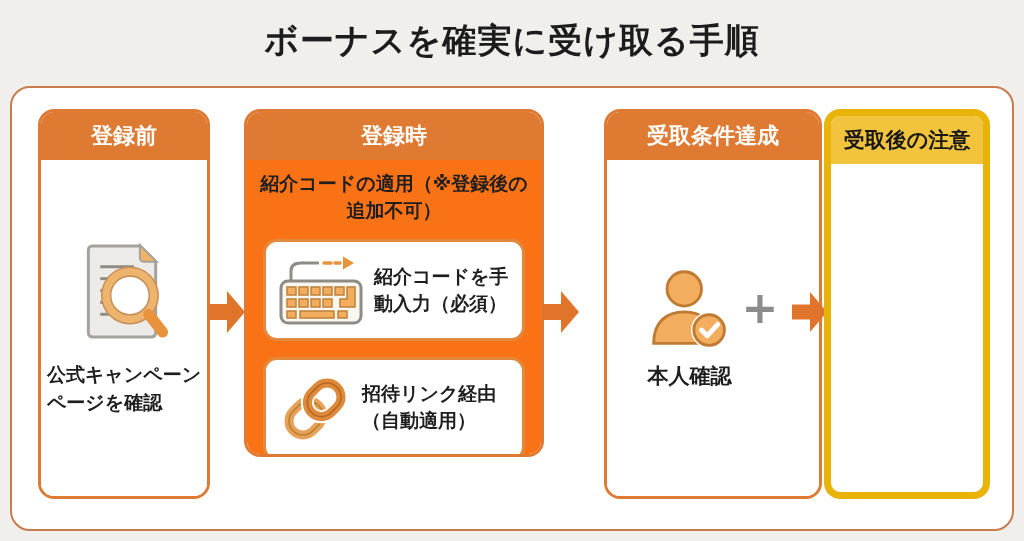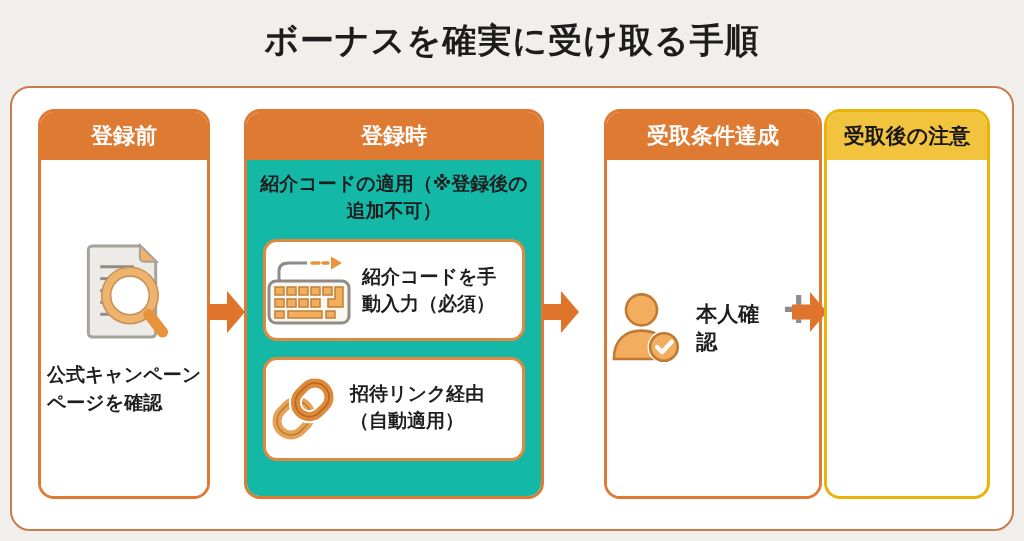--- a/index.html
+++ b/index.html
@@ -15,49 +15,49 @@
   }
   .outer{
     position:absolute;left:10px;top:86px;width:1000px;height:441px;
     background:#FFFFFF;border:2px solid #C97B4B;border-radius:20px;
   }
   .col{
     position:absolute;top:21px;border-radius:16px;overflow:hidden;
     display:flex;flex-direction:column;box-sizing:border-box;
   }
   .col-orange{border:3px solid #DF7A33;}
-  .col-yellow{border:3px solid #eab308;}
+  .col-yellow{border:7px solid #eab308;}
   .col-head{
     height:48px;flex:0 0 48px;display:flex;align-items:center;justify-content:center;
     font-size:22px;font-weight:700;color:#FFFFFF;background:#DF7A33;
   }
   .col-head.yellow{background:#F2C33D;color:#171717;font-size:21px;}
   .col-body{
     flex:1;background:#FFFFFF;display:flex;flex-direction:column;
     align-items:center;justify-content:center;
   }
-  .col-body.peach{background:#14b8a6;justify-content:flex-start;}
+  .col-body.peach{background:#f97316;justify-content:flex-start;}
   .caption{
     font-size:19px;font-weight:700;text-align:left;line-height:1.5;
     white-space:pre-line;margin-top:16px;
   }
   .note{
     font-size:19px;font-weight:700;text-align:center;line-height:1.4;
     white-space:pre-line;margin:10px 4px 4px 4px;
   }
   .subbox{
     background:#FFFFFF;border:3px solid #E18A3E;border-radius:14px;
     width:262px;box-sizing:border-box;display:flex;align-items:center;
-    padding:12px 0;margin-top:12px;gap:10px;
+    padding:12px 12px;margin-top:12px;gap:10px;
   }
   .subbox .lbl{
     font-size:19px;font-weight:700;line-height:1.45;white-space:pre-line;text-align:left;
   }
   .duo{display:flex;align-items:center;gap:6px;}
-  .duo-item{display:flex;align-items:center;gap:10px;}
+  .duo-item{display:flex;flex-direction:column;align-items:center;gap:10px;}
   .duo-label{font-size:21px;font-weight:700;}
   .plus{font-size:44px;font-weight:700;color:#8C8C8C;line-height:1;margin:0 2px 40px 2px;}
   .arrow{position:absolute;width:38px;height:46px;}
   .icon{display:block;}
 </style>
 </head>
 <body>
 
 <div class="title">ボーナスを確実に受け取る手順</div>
 
@@ -81,21 +81,21 @@
       </svg>
       <div class="caption">公式キャンペーン
 ページを確認</div>
     </div>
   </div>
 
   <svg class="arrow" style="left:196px;top:201px;" viewBox="0 0 38 46">
     <polygon points="0,15 19,15 19,2 37,23 19,44 19,31 0,31" fill="#E0742A"></polygon>
   </svg>
 
-  <div class="col col-orange" style="left:232px;width:300px;height:390px;">
+  <div class="col col-orange" style="left:232px;width:300px;height:348px;">
     <div class="col-head">登録時</div>
     <div class="col-body peach">
       <div class="note">紹介コードの適用（※登録後の
 追加不可）</div>
 
       <div class="subbox">
         <svg class="icon" width="86" height="72" viewBox="0 0 86 72">
           <path d="M13 27 V17 q0 -8 10 -8 h18" fill="none" stroke="#8F8C86" stroke-width="3"></path>
           <path d="M46 9 h7 M57 9 h5" stroke="#E8933C" stroke-width="3.5" stroke-linecap="round"></path>
           <polygon points="65,2.5 76,9 65,15.5" fill="#E8933C"></polygon>

